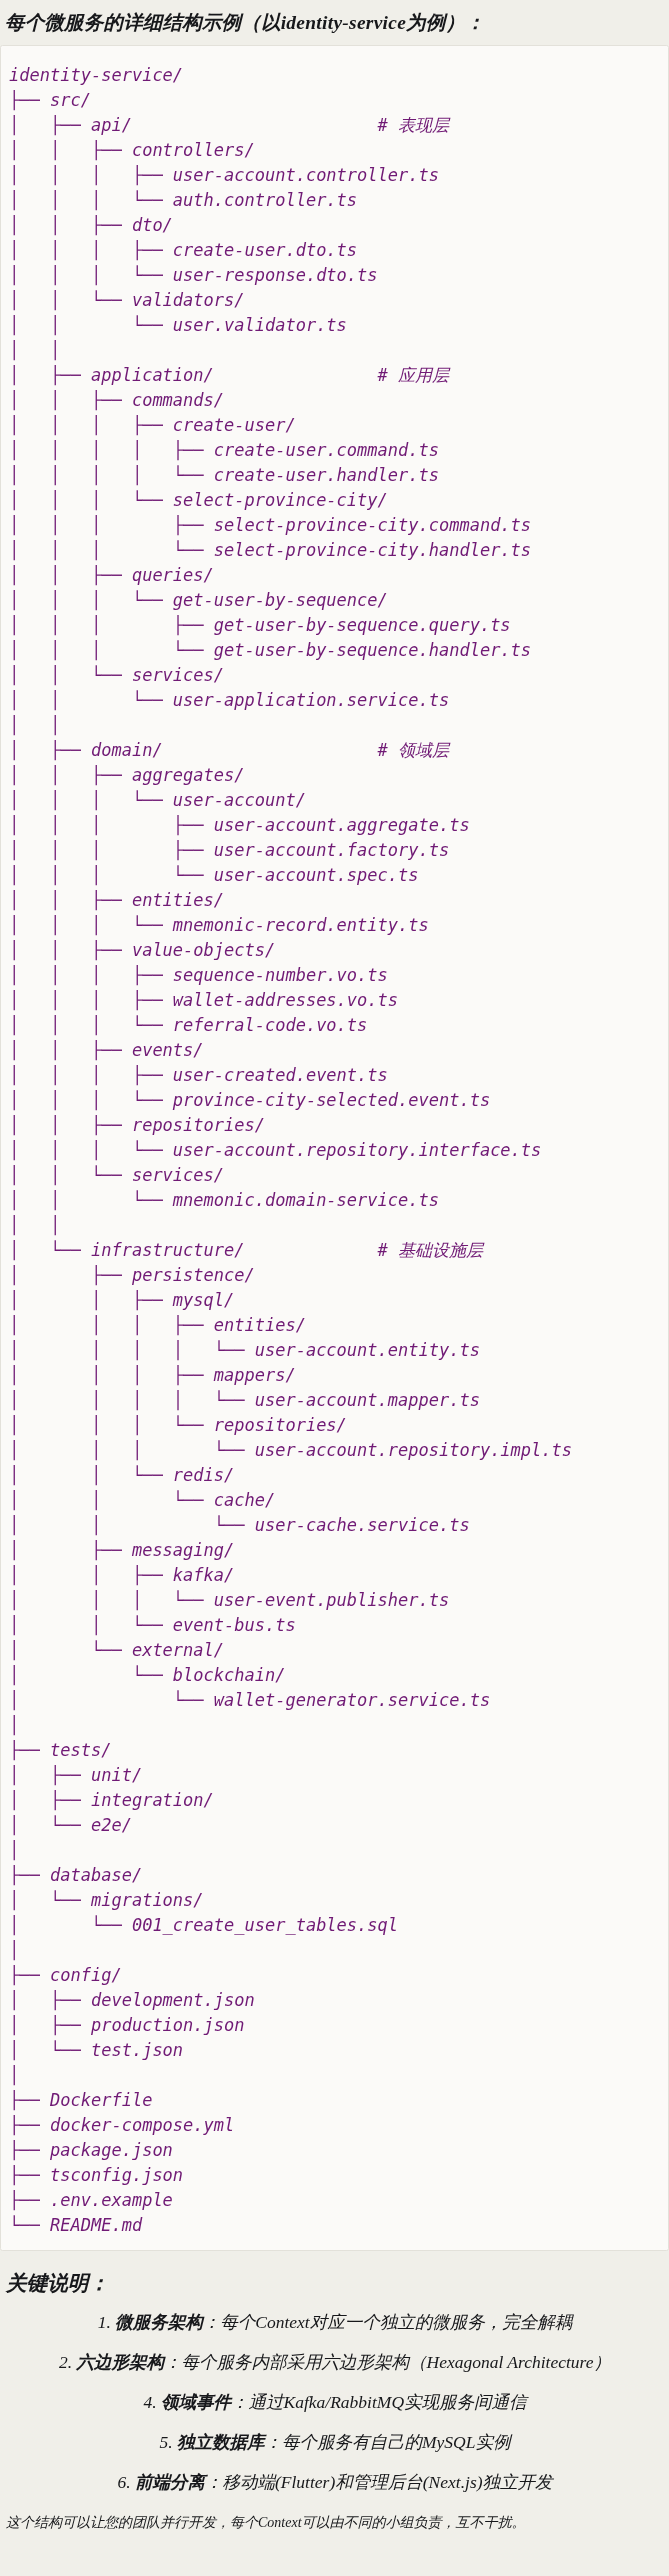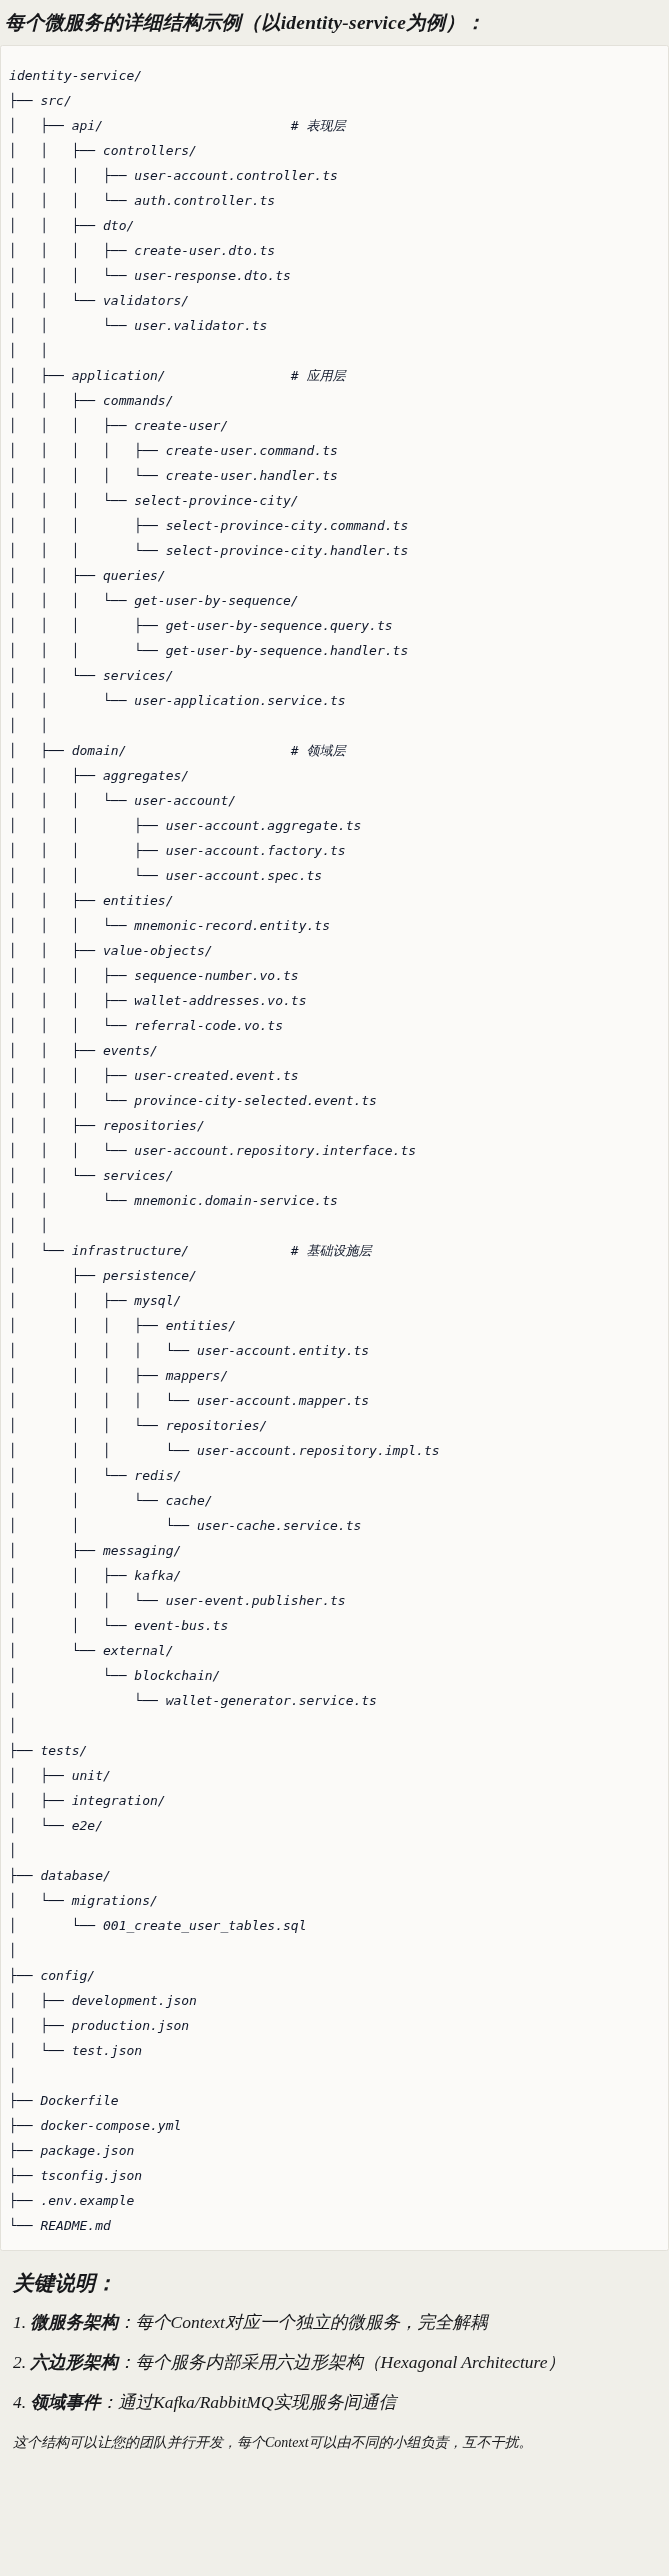--- a/index.html
+++ b/index.html
@@ -23,44 +23,45 @@
   section[data-name="code-block"] {
     margin-top: 8.8px;
     background: #fbfaf8;
     border: 0.6px solid #e3e1da;
     border-radius: 2.5px;
   }
   pre[data-name="directory-tree"] {
     margin: 0;
     padding: 17px 7.5px 12px 8.1px;
     font-family: "DejaVu Sans Mono", monospace;
-    font-size: 13px;
+    font-size: 17px;
     line-height: 25px;
-    color: #0f172a;
+    color: #701a75;
     white-space: pre;
     letter-spacing: 0;
   }
   section[data-name="notes-section"] {
-    padding: 0 5px 0 13px;
+    padding: 0 5px 0 6px;
   }
   h2[data-name="notes-heading"] {
     margin: 19px 0 0 0;
     font-size: 20.6px;
     line-height: 27.5px;
     font-weight: bold;
   }
   ol[data-name="notes-list"] {
     list-style: none;
     margin: 12.5px 0 0 0;
     padding: 0;
     font-size: 17.5px;
   }
   li[data-name="note-item"] {
     line-height: 25px;
     margin-bottom: 15px;
+    text-align: center;
   }
   li[data-name="note-item"] .num { margin-right: 4.4px; }
   li[data-name="note-item"] strong { font-weight: bold; }
   p[data-name="notes-footer"] {
     margin: 12.5px 0 0 0;
     font-size: 14px;
     line-height: 25px;
   }
 </style>
 </head>
@@ -160,19 +161,21 @@
 └── README.md</pre>
   </section>
 
   <section data-name="notes-section">
     <h2 data-name="notes-heading">关键说明：</h2>
 
     <ol data-name="notes-list">
       <li data-name="note-item"><span class="num" data-name="note-item-number">1.</span><strong data-name="note-item-label">微服务架构</strong><span data-name="note-item-text">：每个Context对应一个独立的微服务，完全解耦</span></li>
       <li data-name="note-item"><span class="num" data-name="note-item-number">2.</span><strong data-name="note-item-label">六边形架构</strong><span data-name="note-item-text">：每个服务内部采用六边形架构（Hexagonal Architecture）</span></li>
       <li data-name="note-item"><span class="num" data-name="note-item-number">4.</span><strong data-name="note-item-label">领域事件</strong><span data-name="note-item-text">：通过Kafka/RabbitMQ实现服务间通信</span></li>
+      <li data-name="note-item"><span class="num" data-name="note-item-number">5.</span><strong data-name="note-item-label">独立数据库</strong><span data-name="note-item-text">：每个服务有自己的MySQL实例</span></li>
+      <li data-name="note-item"><span class="num" data-name="note-item-number">6.</span><strong data-name="note-item-label">前端分离</strong><span data-name="note-item-text">：移动端(Flutter)和管理后台(Next.js)独立开发</span></li>
     </ol>
 
     <p data-name="notes-footer">这个结构可以让您的团队并行开发，每个Context可以由不同的小组负责，互不干扰。</p>
   </section>
 
 </main>
 
 
 </body></html>

